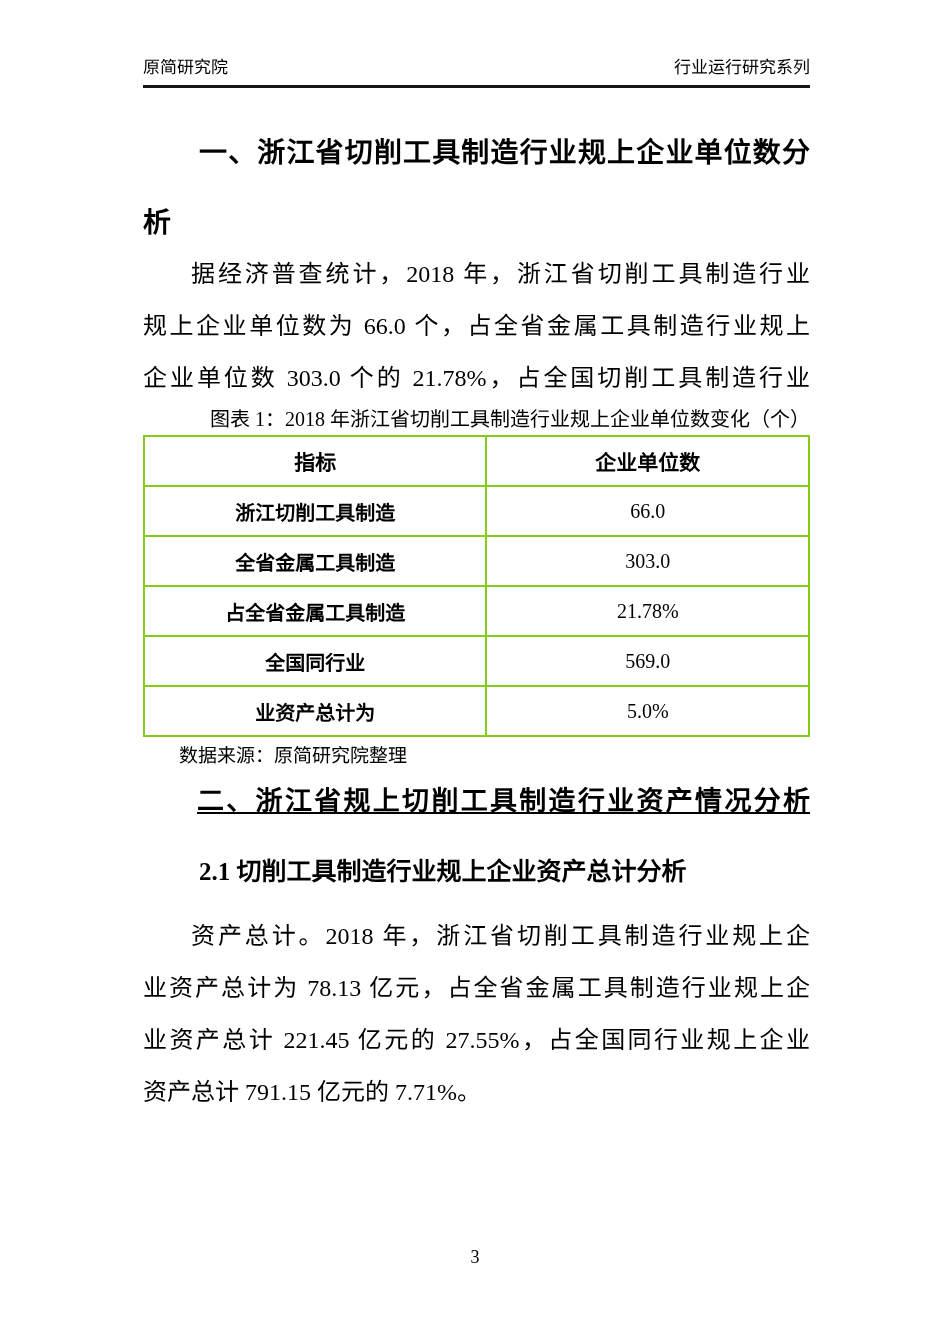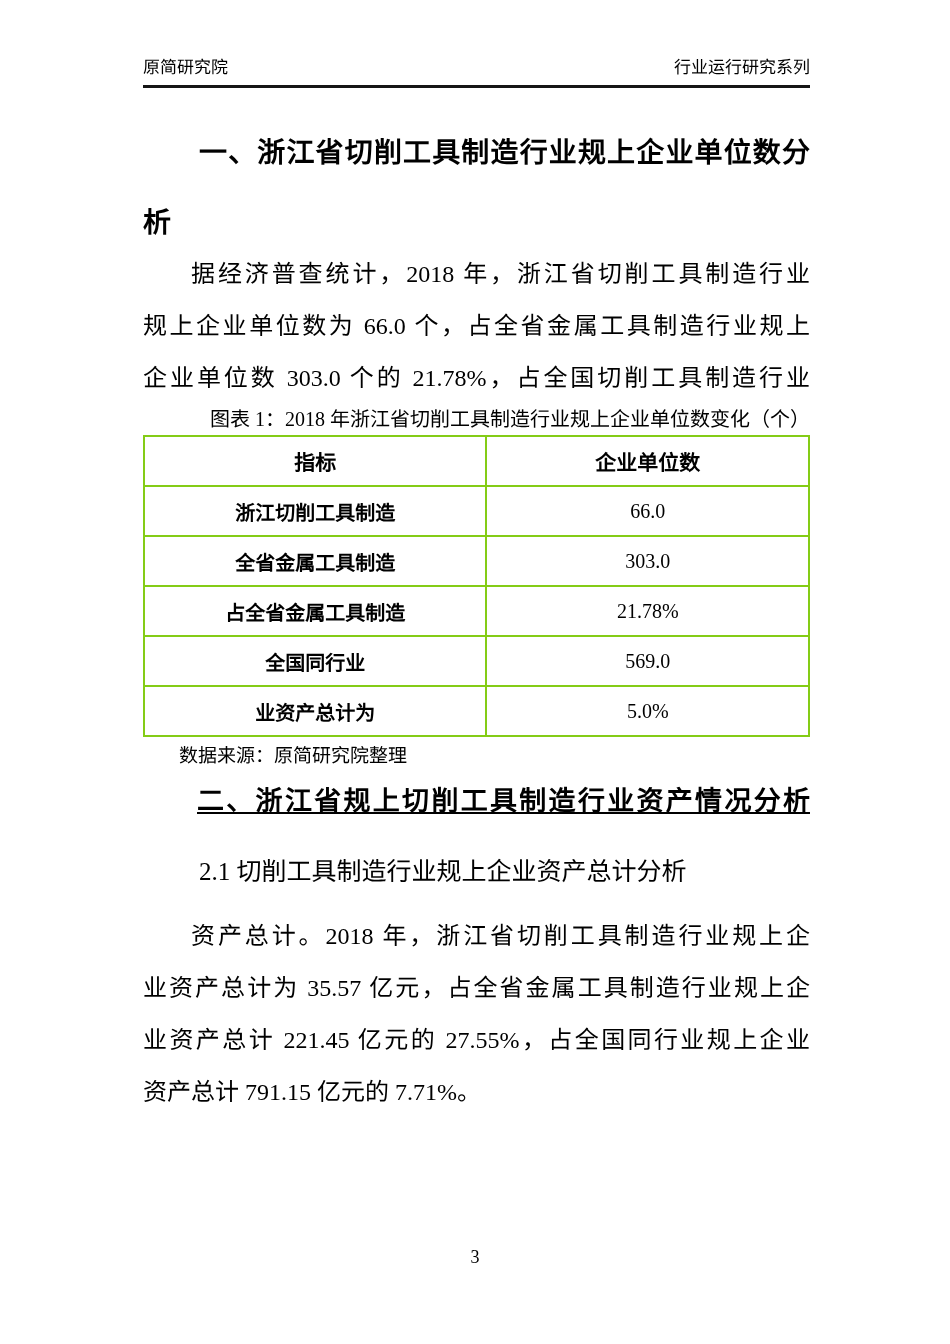--- a/index.html
+++ b/index.html
@@ -101,21 +101,21 @@
     font-size: 27px;
     line-height: 46px;
     font-weight: bold;
     font-family: "Liberation Serif", "DejaVu Serif", serif;
     text-decoration: underline;
   }
   h3.subsec-title {
     margin-top: 28px;
     font-size: 25px;
     line-height: 40px;
-    font-weight: normal;
+    font-weight: bold;
     padding-left: 56px;
     font-family: "Liberation Serif", "DejaVu Serif", serif;
   }
 
   .page-number {
     position: absolute;
     bottom: 76px;
     left: 0;
     width: 100%;
     text-align: center;
@@ -185,21 +185,21 @@
     <div class="source-note">数据来源：原简研究院整理</div>
 
     <h2 class="sec-title">
       <span class="jline indent2">二、浙江省规上切削工具制造行业资产情况分析</span>
     </h2>
 
     <h3 class="subsec-title">2.1 切削工具制造行业规上企业资产总计分析</h3>
 
     <div class="para para-2">
       <span class="jline indent2">资产总计。2018 年，浙江省切削工具制造行业规上企</span>
-      <span class="jline">业资产总计为 35.57 亿元，占全省金属工具制造行业规上企</span>
+      <span class="jline">业资产总计为 78.13 亿元，占全省金属工具制造行业规上企</span>
       <span class="jline">业资产总计 221.45 亿元的 27.55%，占全国同行业规上企业</span>
       <span class="lline">资产总计 791.15 亿元的 7.71%。</span>
     </div>
 
   </div>
 
   <div class="page-number">3</div>
 </div>
 
 </body></html>

